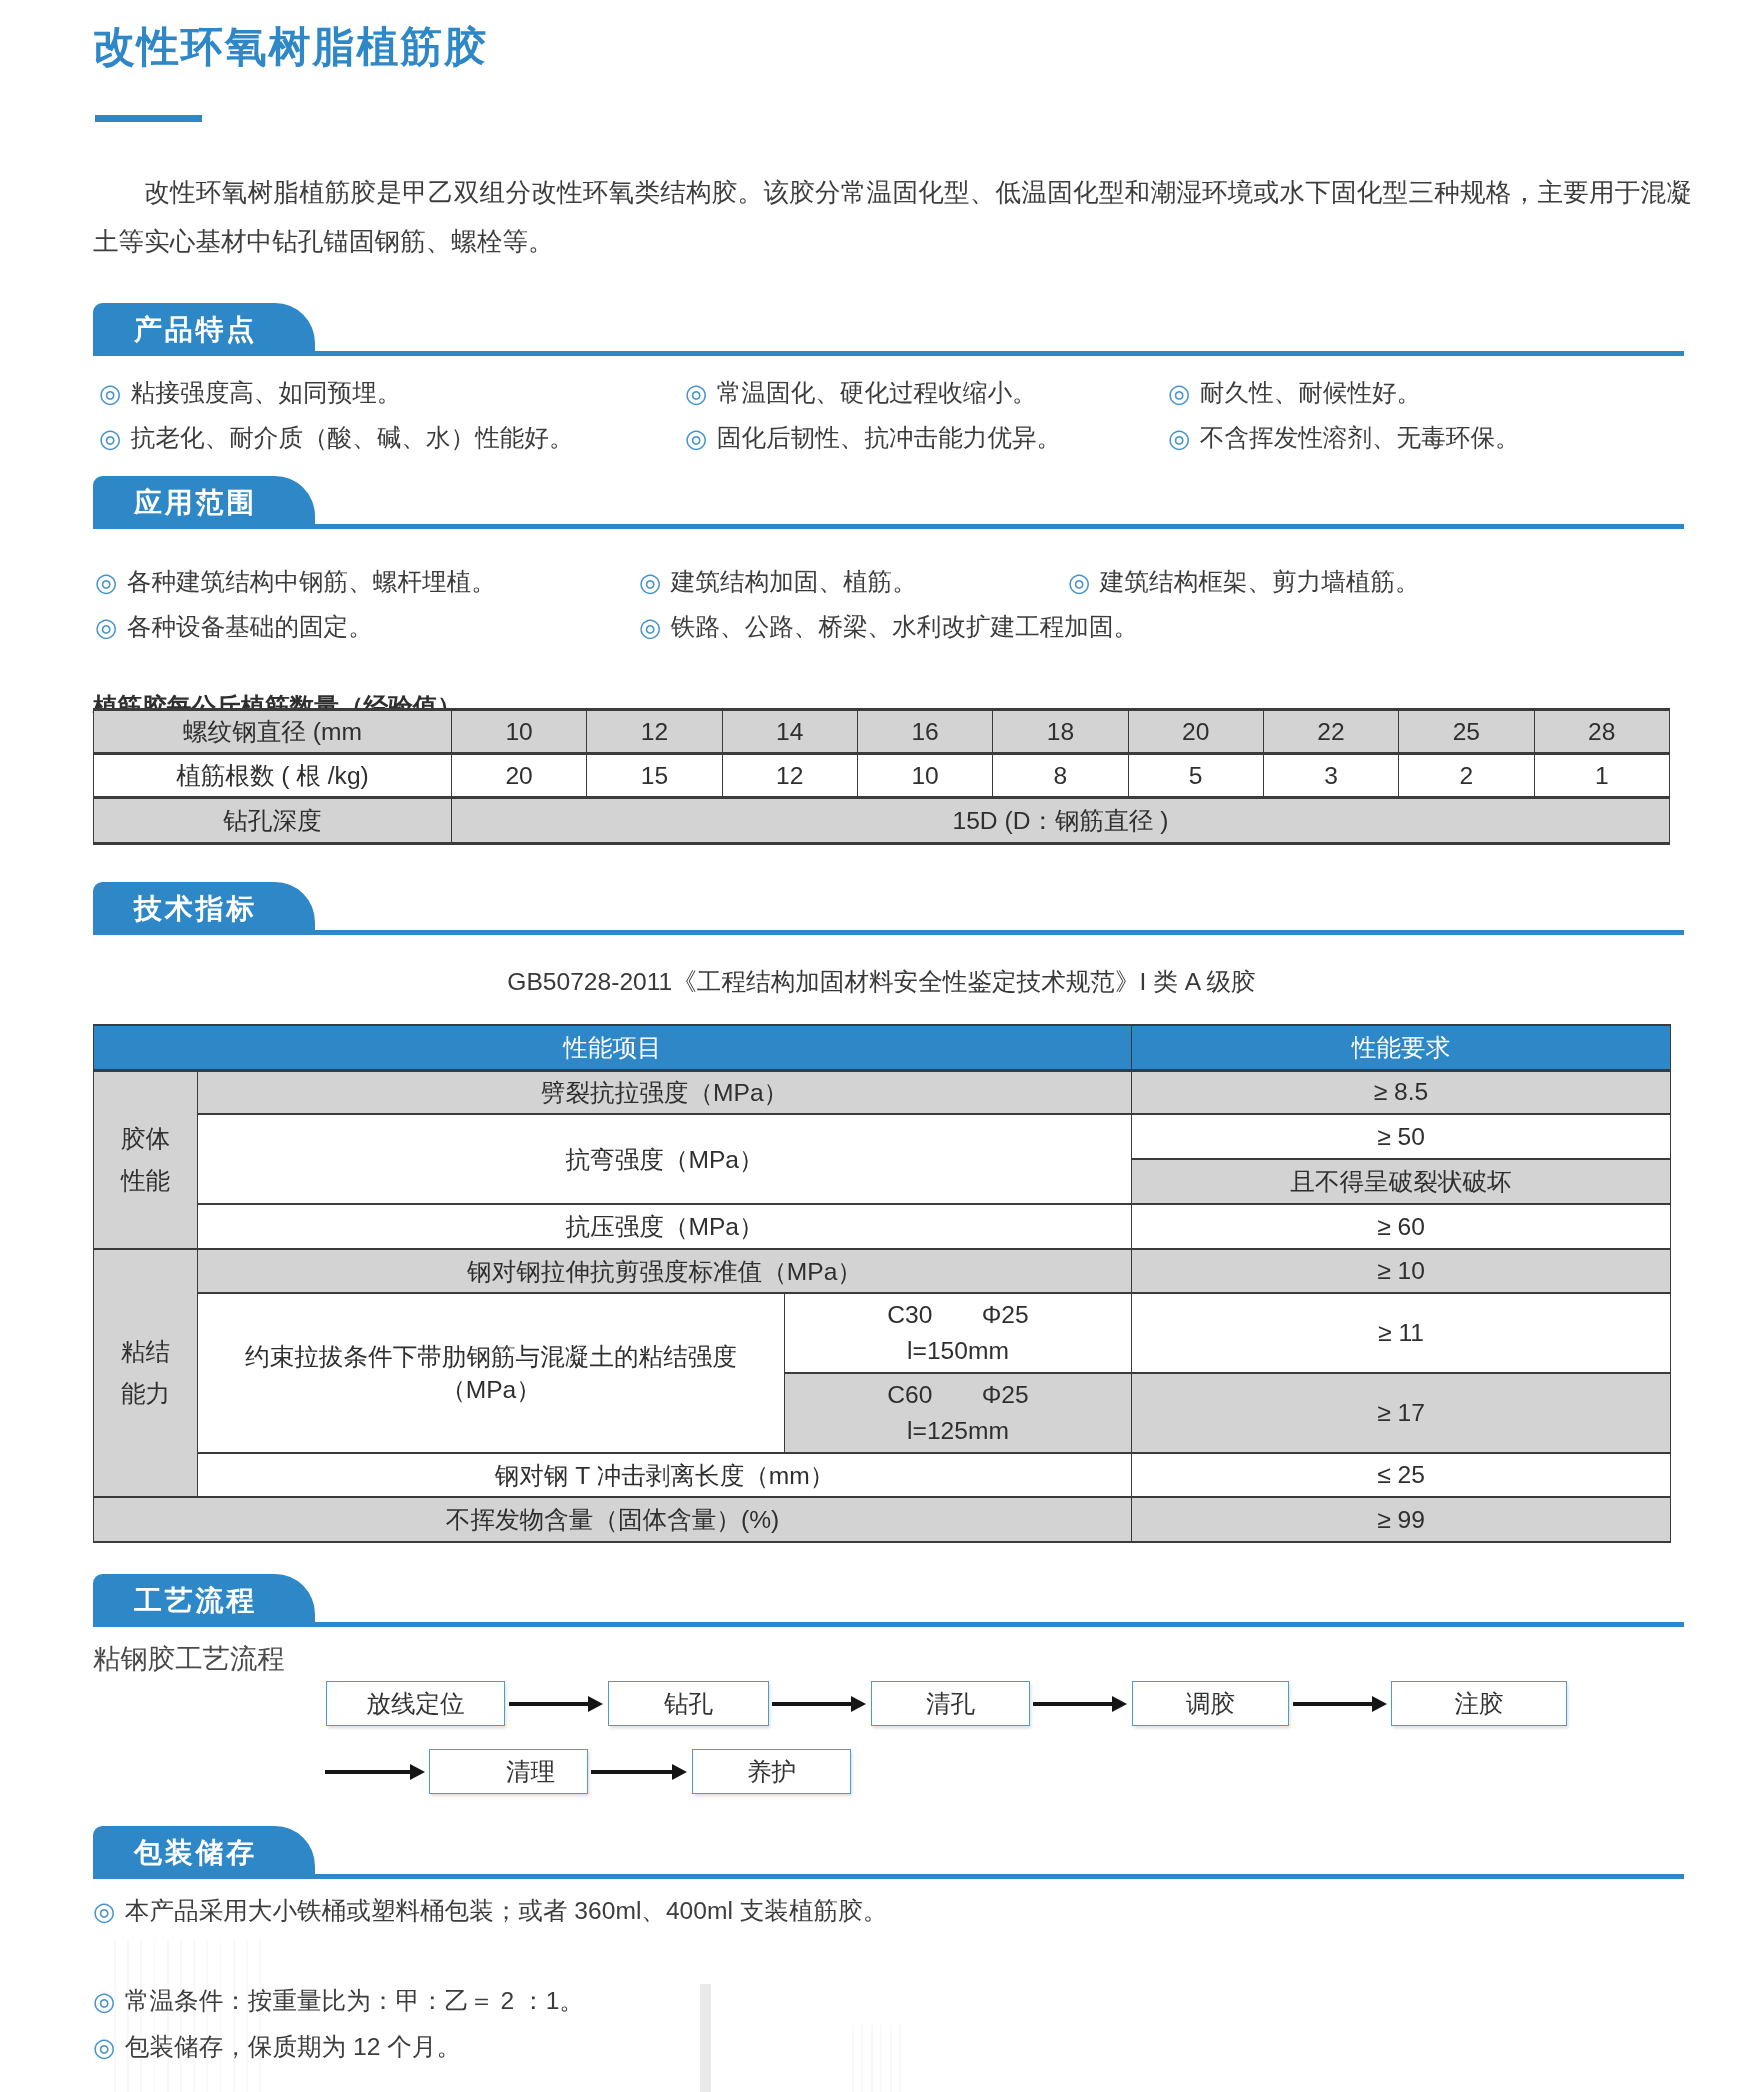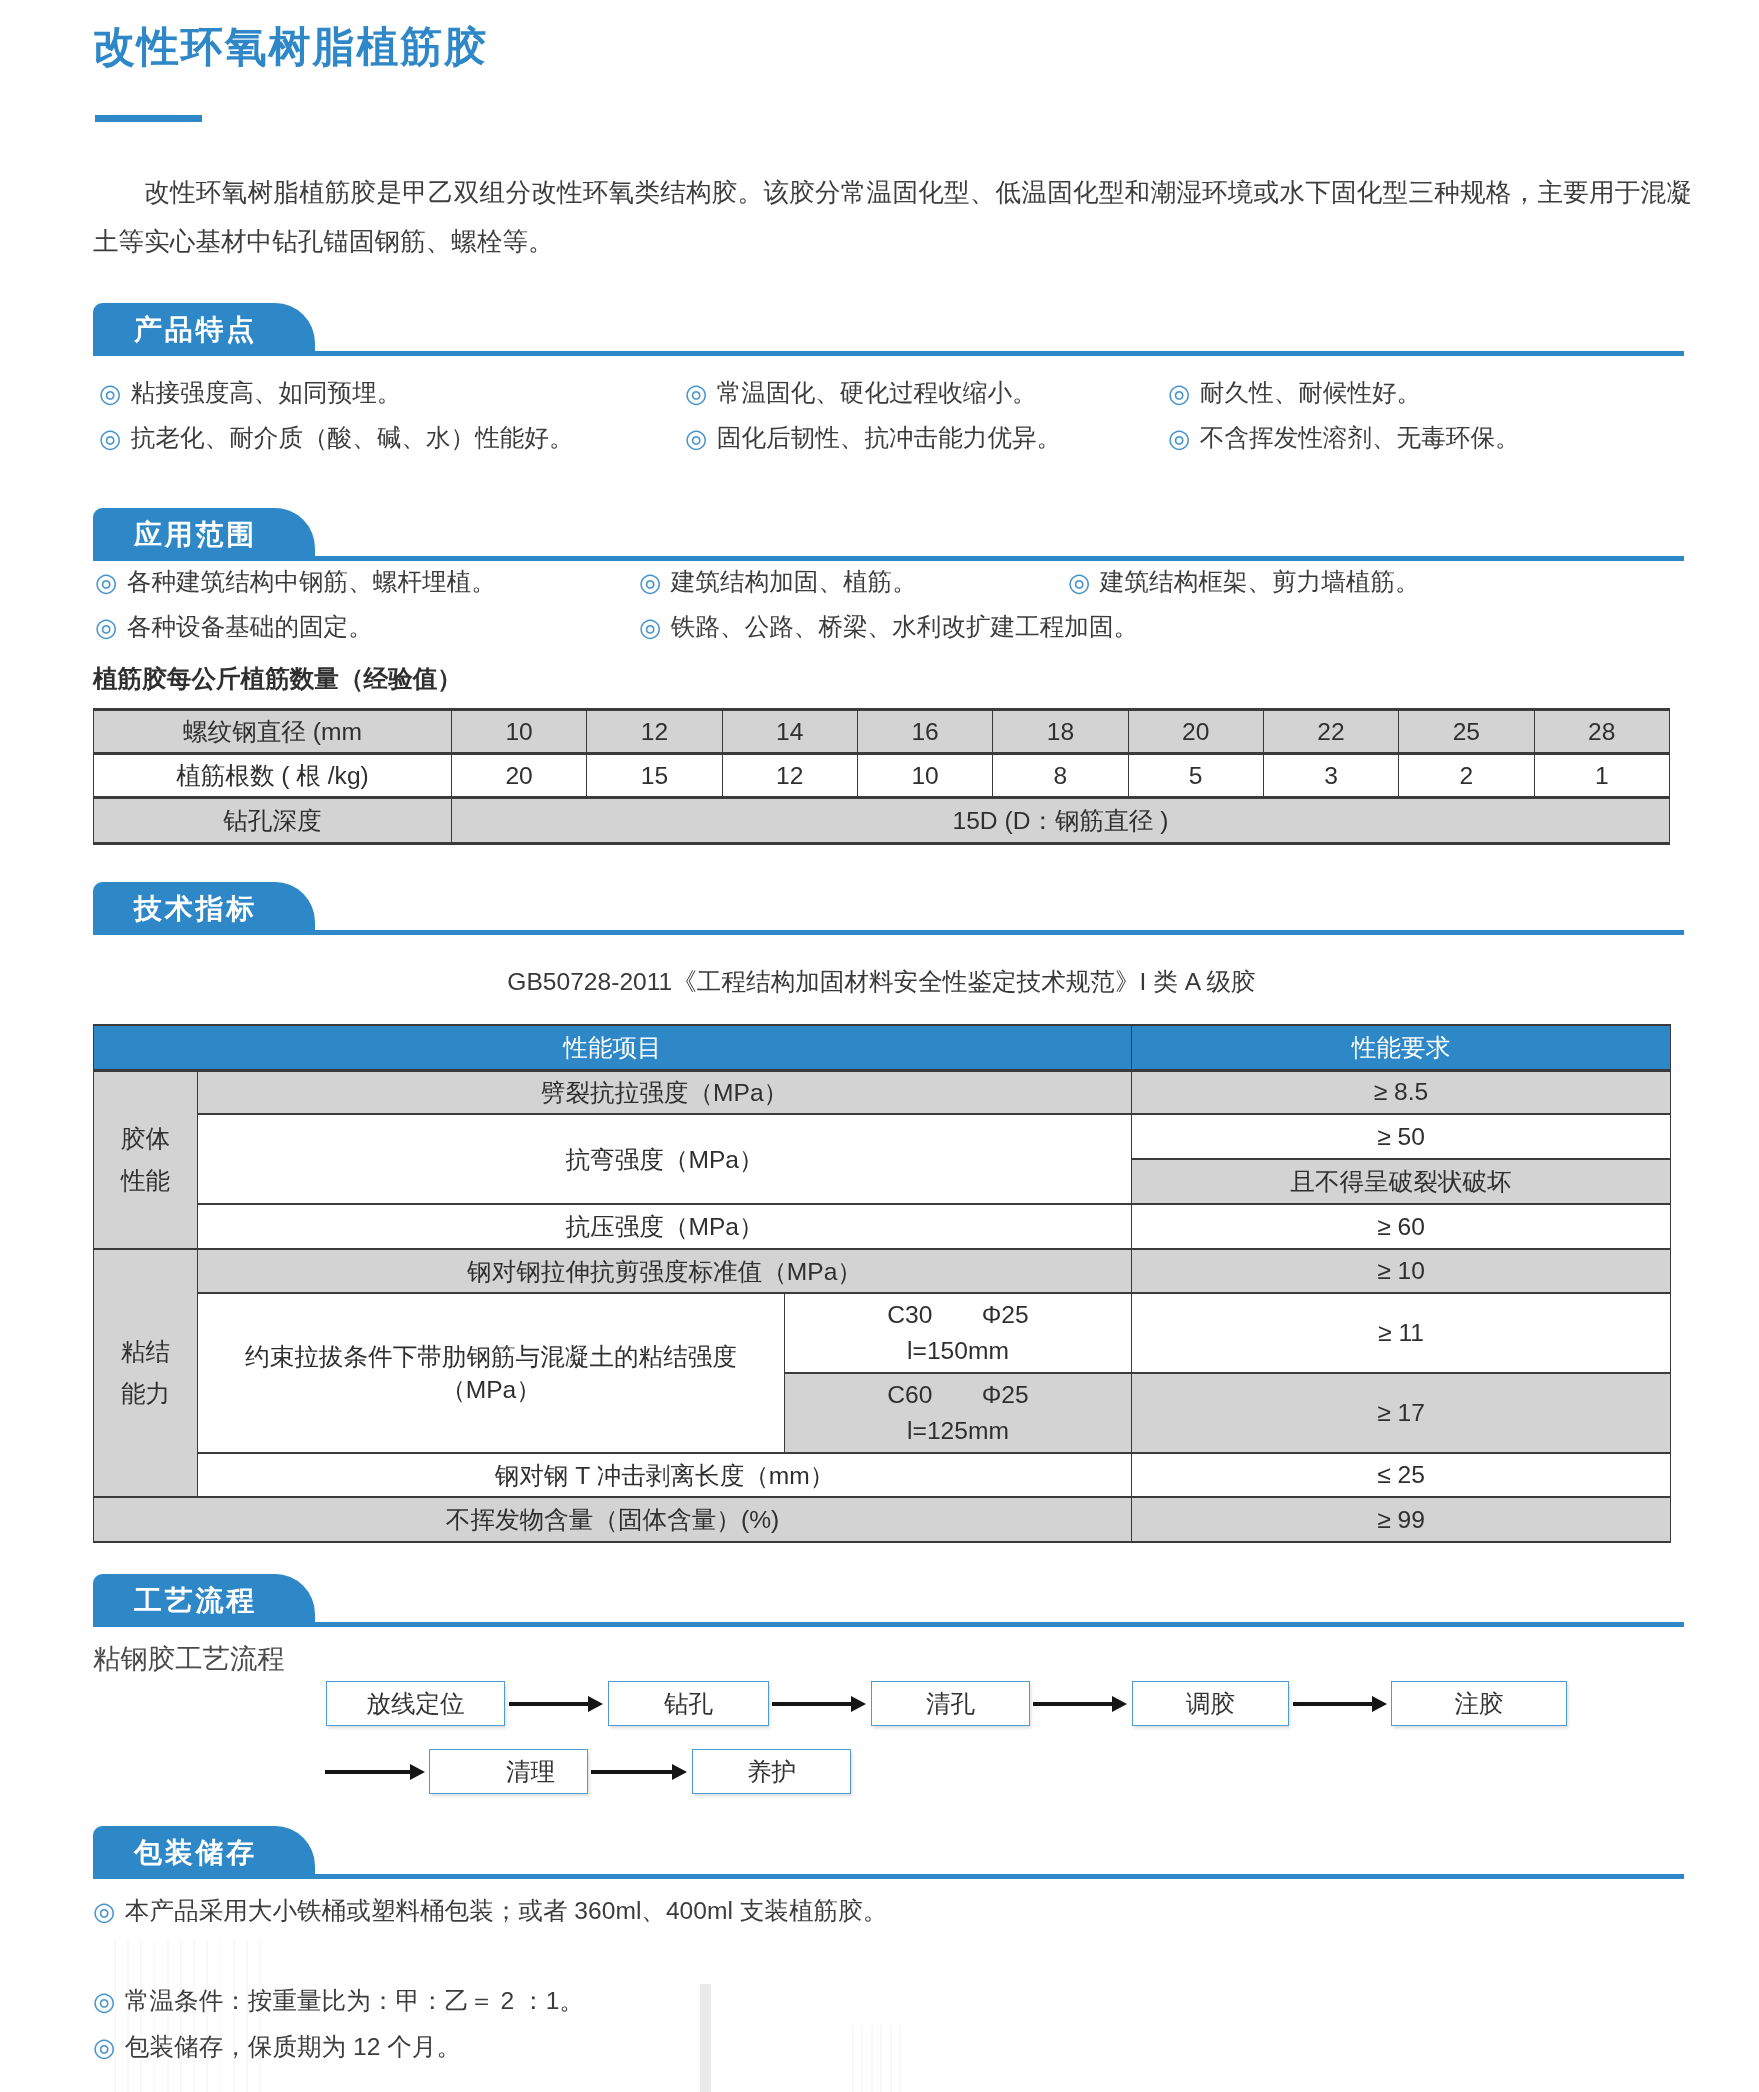--- a/index.html
+++ b/index.html
@@ -27,21 +27,21 @@
   .sec-line{position:absolute;left:0;top:48px;width:1591px;height:4.7px;background:var(--accent);}
   .sec-badge{position:absolute;left:0;top:0;width:222px;height:53px;background:var(--accent);
     border-radius:9.5px 40px 0 0;color:#fff;font-size:28px;font-weight:bold;letter-spacing:2.8px;
     display:flex;align-items:center;justify-content:center;padding-right:17px;z-index:2;}
 
   
   .bullet{position:absolute;font-size:24.6px;color:#3c3c3c;white-space:nowrap;line-height:32px;}
   .bullet .ring{color:#4694cc;font-size:25.6px;margin-right:9.5px;vertical-align:-0.9px;}
 
   
-  .tbl-title{position:absolute;left:93px;top:662px;font-size:24.6px;font-weight:bold;color:#2f2f2f;}
+  .tbl-title{position:absolute;left:93px;top:690px;font-size:24.6px;font-weight:bold;color:#2f2f2f;}
   table.rebar{position:absolute;left:93px;top:708px;width:1577px;border-collapse:collapse;
     table-layout:fixed;font-size:24.6px;color:#2f2f2f;}
   table.rebar td{border:1.9px solid var(--table-border);border-top-width:3.8px;border-bottom-width:3.8px;
     text-align:center;vertical-align:middle;}
   table.rebar tr.gray td{background:var(--cell-gray);}
 
   
   .gb-note{position:absolute;left:93px;top:965px;width:1577px;text-align:center;
     font-size:24.6px;color:#383838;}
   table.tech{position:absolute;left:93px;top:1013px;width:1578px;border-collapse:collapse;
@@ -86,21 +86,21 @@
       <span>产品特点</span>
     </div>
   </div>
   <div class="bullet" style="left:99px;top:377px;"><span class="ring">◎</span><span>粘接强度高、如同预埋。</span></div>
   <div class="bullet" style="left:99px;top:422px;"><span class="ring">◎</span><span>抗老化、耐介质（酸、碱、水）性能好。</span></div>
   <div class="bullet" style="left:685px;top:377px;"><span class="ring">◎</span><span>常温固化、硬化过程收缩小。</span></div>
   <div class="bullet" style="left:685px;top:422px;"><span class="ring">◎</span><span>固化后韧性、抗冲击能力优异。</span></div>
   <div class="bullet" style="left:1168px;top:377px;"><span class="ring">◎</span><span>耐久性、耐候性好。</span></div>
   <div class="bullet" style="left:1168px;top:422px;"><span class="ring">◎</span><span>不含挥发性溶剂、无毒环保。</span></div>
 
-  <div class="sec" style="top:508px;font-family:Liberation Mono, monospace;">
+  <div class="sec" style="top:476px;font-family:Liberation Mono, monospace;">
     <div class="sec-line"></div>
     <div class="sec-badge">
       <span>应用范围</span>
     </div>
   </div>
   <div class="bullet" style="left:95px;top:566px;"><span class="ring">◎</span><span>各种建筑结构中钢筋、螺杆埋植。</span></div>
   <div class="bullet" style="left:95px;top:611px;"><span class="ring">◎</span><span>各种设备基础的固定。</span></div>
   <div class="bullet" style="left:639px;top:566px;"><span class="ring">◎</span><span>建筑结构加固、植筋。</span></div>
   <div class="bullet" style="left:639px;top:611px;"><span class="ring">◎</span><span>铁路、公路、桥梁、水利改扩建工程加固。</span></div>
   <div class="bullet" style="left:1068px;top:566px;"><span class="ring">◎</span><span>建筑结构框架、剪力墙植筋。</span></div>

